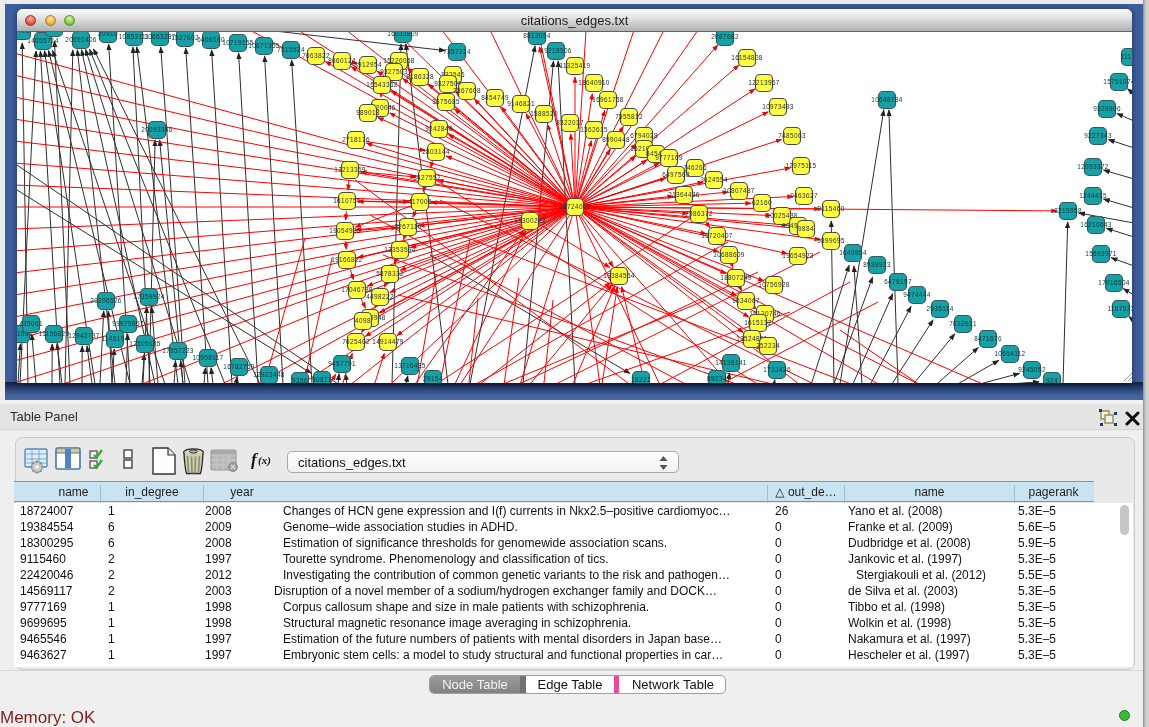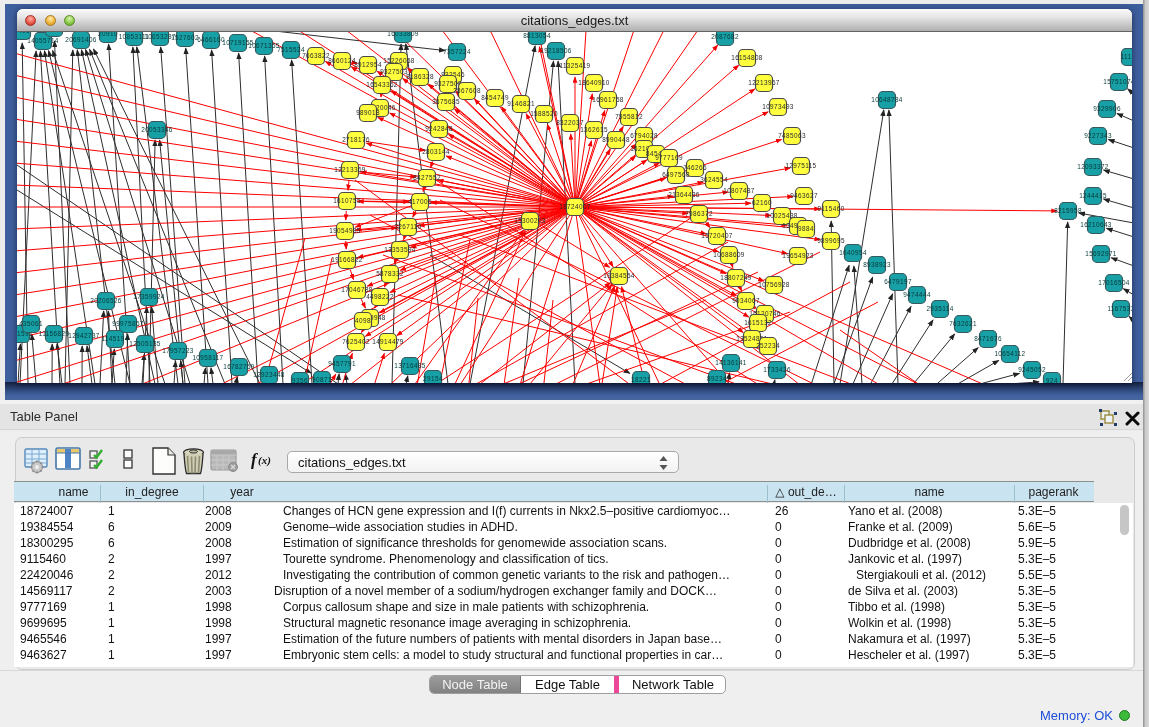--- a/index.html
+++ b/index.html
@@ -20,23 +20,23 @@
 #header{position:absolute;left:14px;top:481px;width:1080px;height:21px;background:#c9e3f1;border-top:1px solid #8e8e8e;border-bottom:1px solid #8e8e8e}
 #header span{position:absolute;top:3px;font-size:12px;color:#222;text-align:center;border-left:1px solid #9dbecd;height:21px;padding-top:0}
 #tablebg{position:absolute;left:14px;top:503px;width:1119px;height:164px;background:#ffffff}
 .trow{position:absolute;left:0;width:1100px;height:16px;font-size:12px;color:#111}
 .trow span{position:absolute;top:1px;white-space:nowrap}
 #vsb{position:absolute;left:1120px;top:505px;width:9px;height:30px;background:#c6c6c6;border-radius:5px}
 #tabline{position:absolute;left:0;top:670px;width:1149px;height:1px;background:#d8d8d8}
 #tabs{position:absolute;left:429px;top:675px;width:297px;height:19px;border:1px solid #9f9f9f;border-radius:5px;background:#fff;overflow:hidden}
 #tabs div{position:absolute;top:0;height:19px;font-size:13px;text-align:center;padding-top:1px;color:#111}
 #seg1{left:0;width:90px;background:linear-gradient(#9c9c9c,#7f7f7f);color:#f4f4f4 !important}
-#seg2{left:90px;width:94px;border-left:1px solid #737373}
+#seg2{left:90px;width:94px;border-left:6px solid #737373}
 #seg3{left:184px;width:113px;border-left:5px solid #ec4899}
-#mem{position:absolute;left:0;top:708px;width:1113px;height:19px;font-size:13px;color:#1d4ed8;text-align:right}
+#mem{position:absolute;left:0;top:708px;width:1113px;height:19px;font-size:17px;color:#7f1d1d;text-align:left}
 #memdot{position:absolute;left:1119px;top:710px;width:11px;height:11px;border-radius:50%;background:#3cba3c;border:1px solid #1f7a1f}
 #rstrip{position:absolute;left:1143px;top:0;width:6px;height:727px;background:linear-gradient(90deg,#8f8f8f,#c9c9c9 40%,#d9d9d9)}
 #fdock{position:absolute;left:1098px;top:409px;width:20px;height:18px}
 #xclose{position:absolute;left:1125px;top:411px;width:15px;height:15px}
 #handle{position:absolute;left:570px;top:399px;width:10px;height:5px}
 </style></head><body>
 <div id="desktop"></div>
 <div id="shadow"></div>
 <div id="win"></div>
 <svg style="position:absolute;left:17px;top:32px" width="1115" height="351" viewBox="17 32 1115 351">

